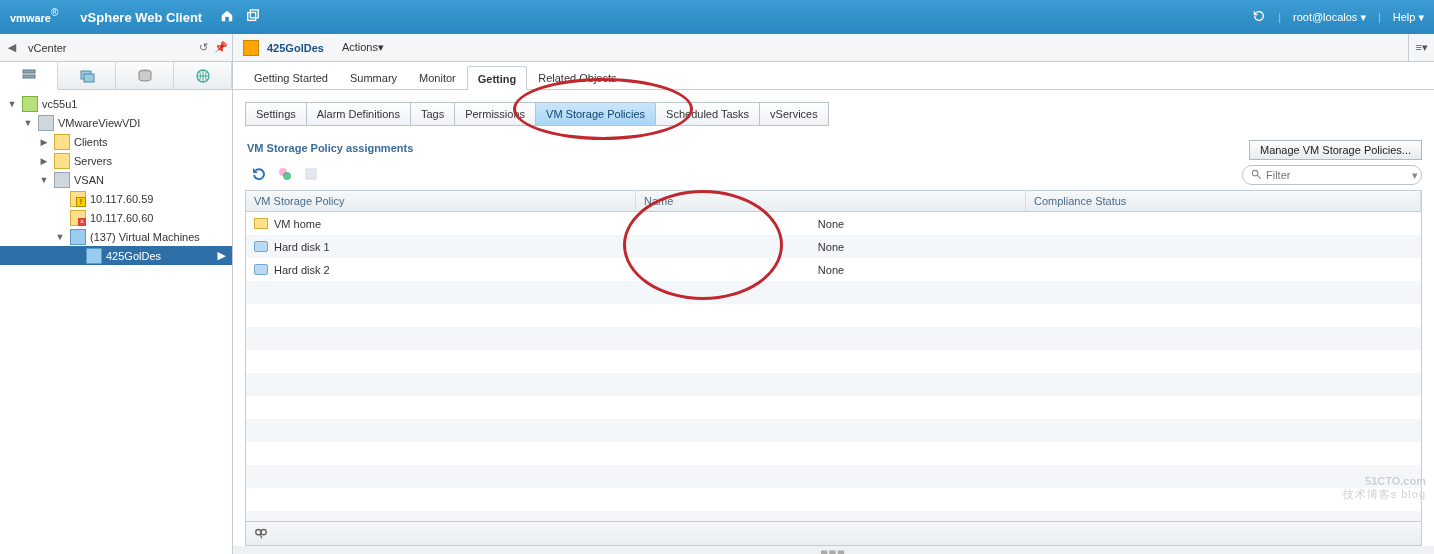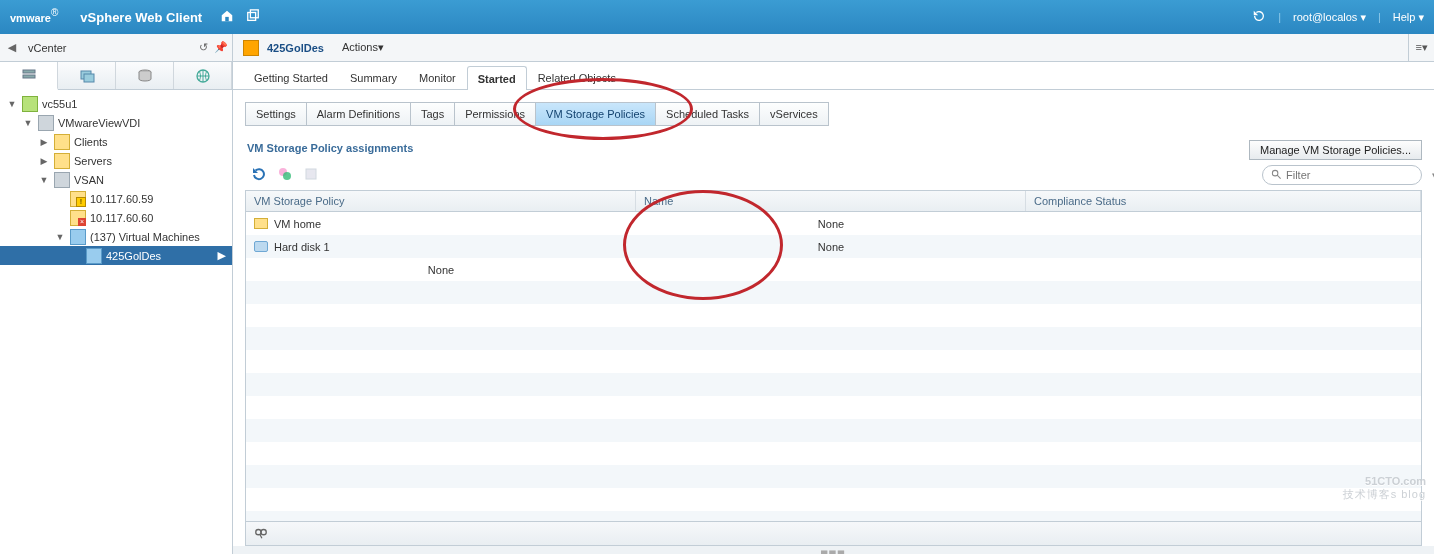--- a/index.html
+++ b/index.html
@@ -59,21 +59,21 @@
   .subcontent { flex:1; padding:12px 12px 0 12px; display:flex; flex-direction:column; position:relative; }
   .tabs2 { display:flex; border:1px solid #b9c3cc; width:fit-content; margin-bottom:12px; }
   .tab2 { padding:5px 10px; border-right:1px solid #b9c3cc; background:linear-gradient(#fdfefe,#eef2f5); cursor:pointer; color:#333; }
   .tab2:last-child { border-right:none; }
   .tab2.active { background:linear-gradient(#c9e6fb,#a9d6f5); color:#13436f; }
   
   .section-title { color:#3a6c9a; font-weight:bold; margin:4px 0 8px 2px; }
   .toolbar-row { display:flex; align-items:center; margin-bottom:2px; }
   .tool-icons { display:flex; gap:10px; padding:2px 6px; }
   .btn { margin-left:auto; background:linear-gradient(#fdfdfd,#e7ebee); border:1px solid #aeb8c0; padding:3px 10px; cursor:pointer; color:#222; }
-  .filter-box { margin-left:auto; width:160px; height:20px; border:1px solid #b9c3cc; border-radius:10px; display:flex; align-items:center; padding:0 8px; color:#888; gap:4px; background:#fff; }
+  .filter-box { margin-left:auto; width:180px; height:20px; border:1px solid #b9c3cc; border-radius:10px; display:flex; align-items:center; padding:0 8px; color:#888; gap:4px; background:#fff; }
   .filter-box input { border:none; outline:none; flex:1; font-size:11px; color:#333; background:transparent; }
   
   .grid { flex:1; border:1px solid #c2cdd6; background:#fff; display:flex; flex-direction:column; }
   .ghead { display:flex; background:linear-gradient(#f6f8fa,#e9eef2); border-bottom:1px solid #c2cdd6; }
   .ghead .col { padding:4px 8px; color:#4a6b88; border-right:1px solid #d6dde3; }
   .col.c1 { width:390px; }
   .col.c2 { width:390px; }
   .col.c3 { flex:1; }
   .gbody { flex:1; overflow:auto; background:repeating-linear-gradient(#fff,#fff 23px,#f3f7fa 23px,#f3f7fa 46px); }
   .row { display:flex; height:23px; align-items:center; }
@@ -224,21 +224,21 @@
           <span class="arrow">▶</span>
         </div>
       </div>
   </div>
 
   <div class="content">
     <div class="tabs1" id="tabs1">
         <div class="tab1">Getting Started</div>
         <div class="tab1">Summary</div>
         <div class="tab1">Monitor</div>
-        <div class="tab1 active">Started</div>
+        <div class="tab1 active">Getting</div>
         <div class="tab1">Related Objects</div>
       </div>
     <div class="subcontent">
       <div class="tabs2" id="tabs2">
           <div class="tab2">Settings</div>
           <div class="tab2">Alarm Definitions</div>
           <div class="tab2">Tags</div>
           <div class="tab2">Permissions</div>
           <div class="tab2 active">VM Storage Policies</div>
           <div class="tab2">Scheduled Tasks</div>
@@ -299,20 +299,24 @@
             </div>
             <div class="row">
               <div class="cell c1 col">
                 <span class="ic-disk"></span>
                 <span>Hard disk 1</span>
               </div>
               <div class="cell c2 col">None</div>
               <div class="cell c3 col"></div>
             </div>
             <div class="row">
+              <div class="cell c1 col">
+                <span class="ic-disk"></span>
+                <span>Hard disk 2</span>
+              </div>
               <div class="cell c2 col">None</div>
               <div class="cell c3 col"></div>
             </div>
           </div>
         <div class="gfoot">
           <span>
             <svg width="14" height="14" viewBox="0 0 16 16">
                 <circle cx="5" cy="7" r="3" fill="none" stroke="#666" stroke-width="1.5"></circle>
                 <circle cx="11" cy="7" r="3" fill="none" stroke="#666" stroke-width="1.5"></circle>
                 <line x1="7" y1="10" x2="9" y2="14" stroke="#666" stroke-width="1.5"></line>

